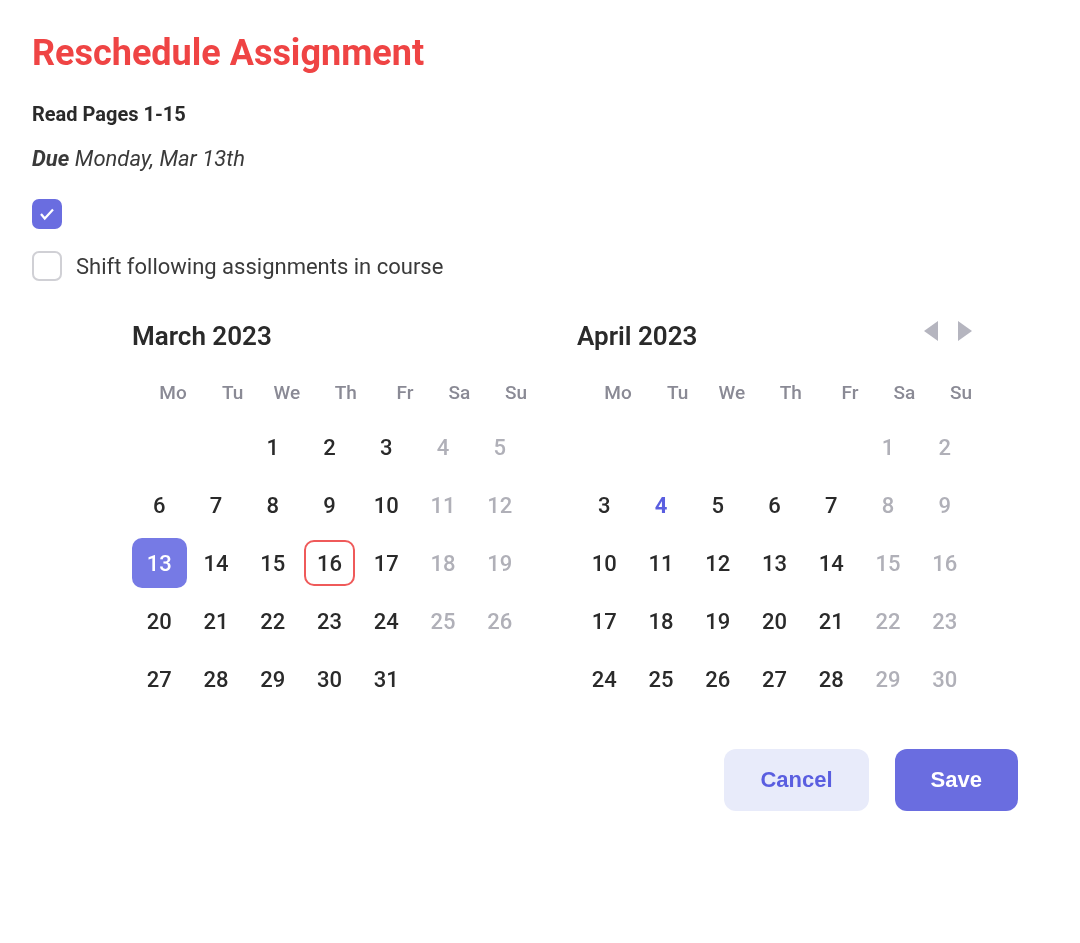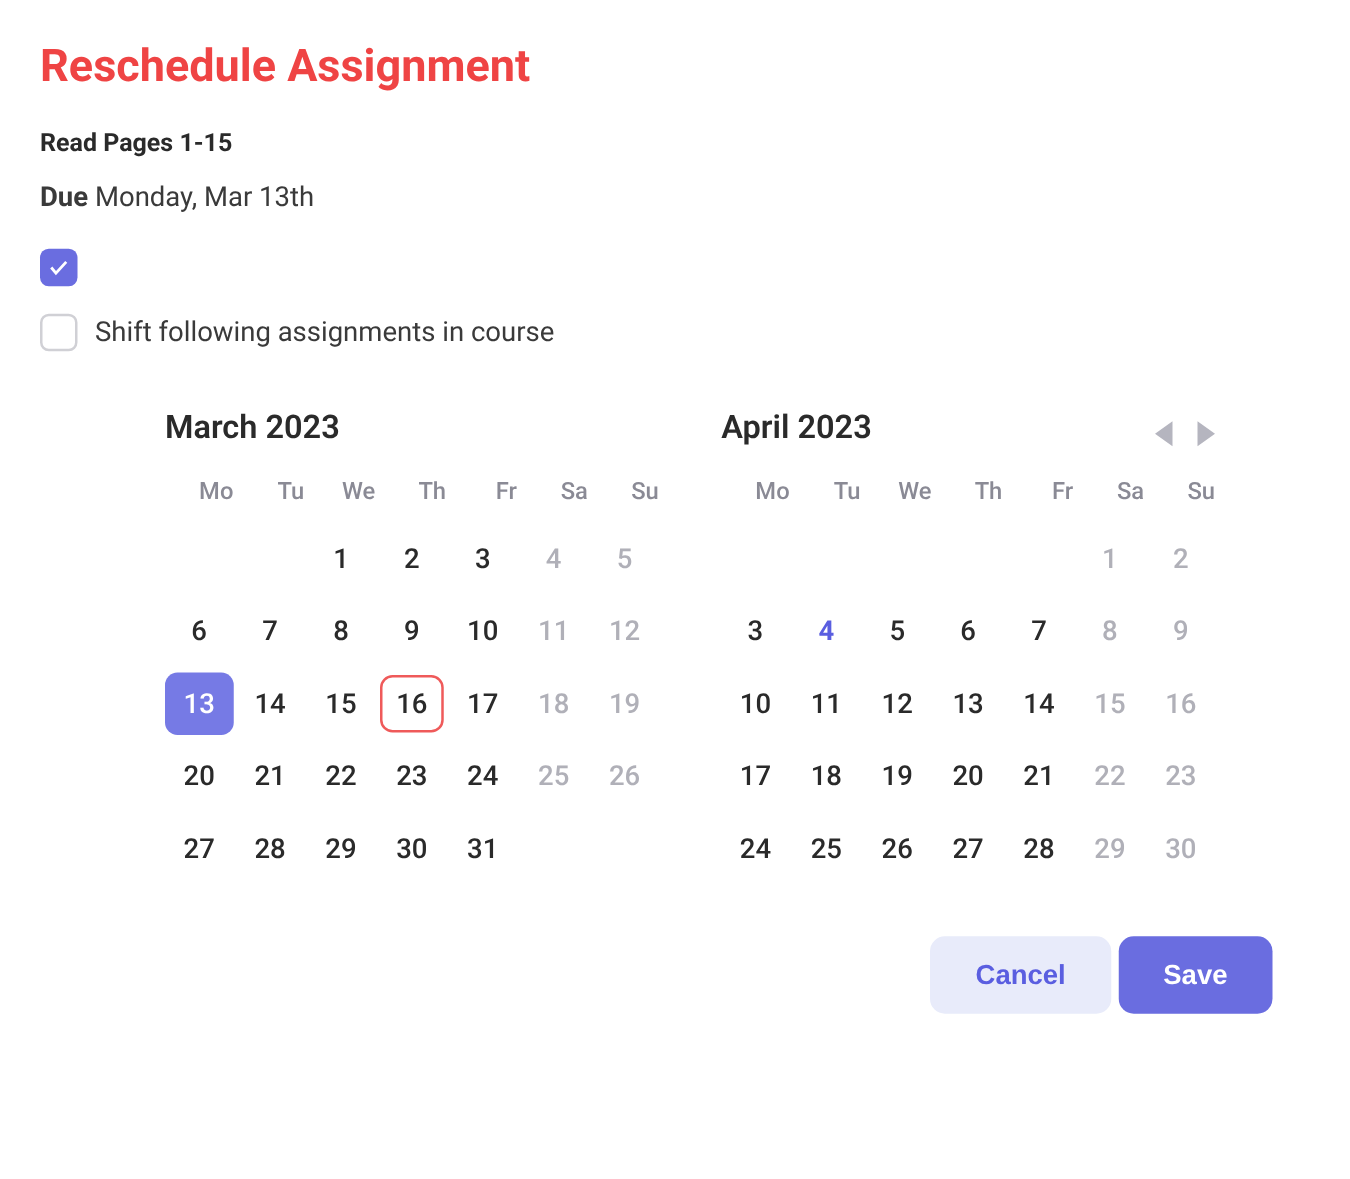--- a/index.html
+++ b/index.html
@@ -23,20 +23,21 @@
     .assignment-title {
       font-size: 20px;
       font-weight: 700;
       color: #2a2a2a;
       margin-bottom: 20px;
     }
     .due-line {
       font-size: 22px;
       color: #3a3a3a;
       margin-bottom: 28px;
+      font-style: italic;
     }
     .due-line .due-label {
       font-weight: 700;
     }
     .checkbox-row {
       display: flex;
       align-items: center;
       gap: 14px;
       margin-bottom: 22px;
       font-size: 22px;
@@ -70,21 +71,21 @@
       display: flex;
       gap: 50px;
       margin-top: 40px;
       padding-left: 100px;
     }
     .calendar {
       width: 395px;
     }
     .calendar-header {
       display: flex;
-      align-items: flex-end;
+      align-items: flex-start;
       justify-content: space-between;
       margin-bottom: 24px;
       height: 36px;
     }
     .month-label {
       font-size: 26px;
       font-weight: 600;
       color: #2a2a2a;
     }
     .nav-arrows {
@@ -154,21 +155,21 @@
       border-radius: 10px;
       pointer-events: none;
     }
     .day-cell.today {
       color: #5a5ee0;
       font-weight: 700;
     }
     .actions {
       display: flex;
       justify-content: flex-end;
-      gap: 6px;
+      gap: 26px;
       margin-top: 45px;
       padding-right: 30px;
     }
     .btn {
       padding: 18px 36px;
       font-size: 22px;
       font-weight: 600;
       border: none;
       border-radius: 12px;
       cursor: pointer;

